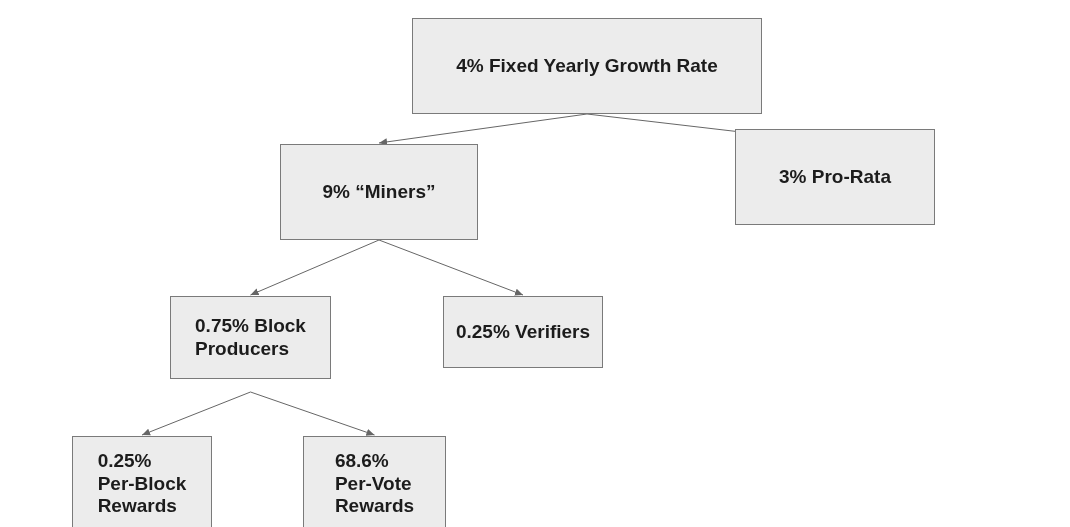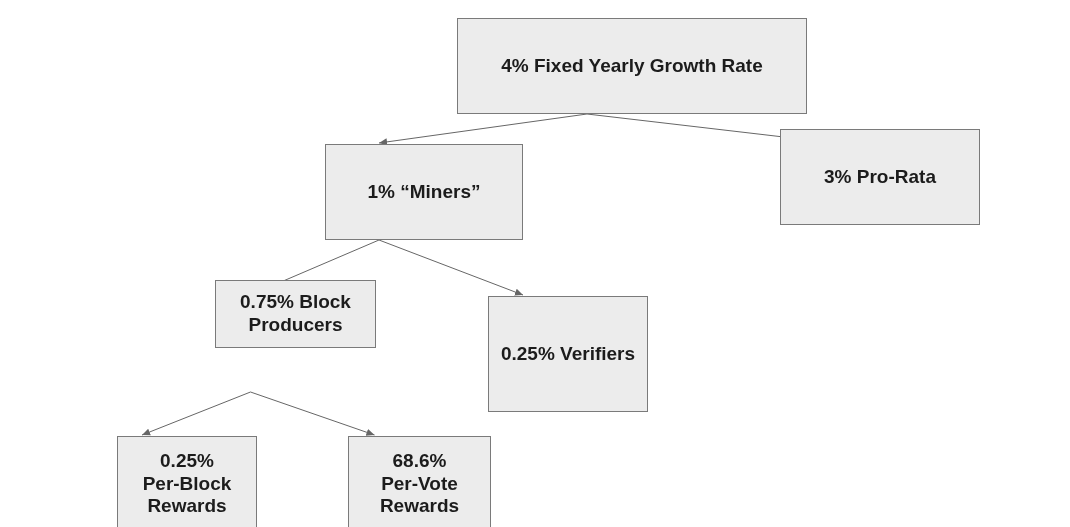--- a/index.html
+++ b/index.html
@@ -21,25 +21,24 @@
     top: 0;
     width: 1070px;
     height: 527px;
     pointer-events: none;
   }
   .node {
     position: absolute;
     display: flex;
     align-items: center;
     justify-content: center;
-    text-align: center;
+    text-align: left;
     box-sizing: border-box;
     background: var(--node-fill, #ececec);
     border: 1px solid var(--node-border, #7a7a7a);
-    margin-left: 45px;
   }
   .node-label {
     font-weight: bold;
     font-size: 19px;
     line-height: 1.2;
     color: var(--text-color, #1c1c1c);
     white-space: pre-line;
     padding: 0 6px;
   }
 </style>
@@ -60,33 +59,33 @@
       <line x1="379" y1="240" x2="523" y2="295" stroke="#666666" stroke-width="1" marker-end="url(#arrowhead)"></line>
       <line x1="250.5" y1="392" x2="142" y2="435" stroke="#666666" stroke-width="1" marker-end="url(#arrowhead)"></line>
       <line x1="250.5" y1="392" x2="374.5" y2="435" stroke="#666666" stroke-width="1" marker-end="url(#arrowhead)"></line>
     </svg>
 
   <div class="node" style="left:412px; top:18px; width:350px; height:96px;">
     <span class="node-label">4% Fixed Yearly Growth Rate</span>
   </div>
 
   <div class="node" style="left:280px; top:144px; width:198px; height:96px;">
-    <span class="node-label">1% “Miners”</span>
+    <span class="node-label">9% “Miners”</span>
   </div>
 
   <div class="node" style="left:735px; top:129px; width:200px; height:96px;">
     <span class="node-label">3% Pro-Rata</span>
   </div>
 
-  <div class="node" style="left:170px; top:280px; width:161px; height:68px;">
+  <div class="node" style="left:170px; top:296px; width:161px; height:83px;">
     <span class="node-label">0.75% Block
 Producers</span>
   </div>
 
-  <div class="node" style="left:443px; top:296px; width:160px; height:116px;">
+  <div class="node" style="left:443px; top:296px; width:160px; height:72px;">
     <span class="node-label">0.25% Verifiers</span>
   </div>
 
   <div class="node" style="left:72px; top:436px; width:140px; height:96px;">
     <span class="node-label">0.25%
 Per-Block
 Rewards</span>
   </div>
 
   <div class="node" style="left:303px; top:436px; width:143px; height:96px;">

